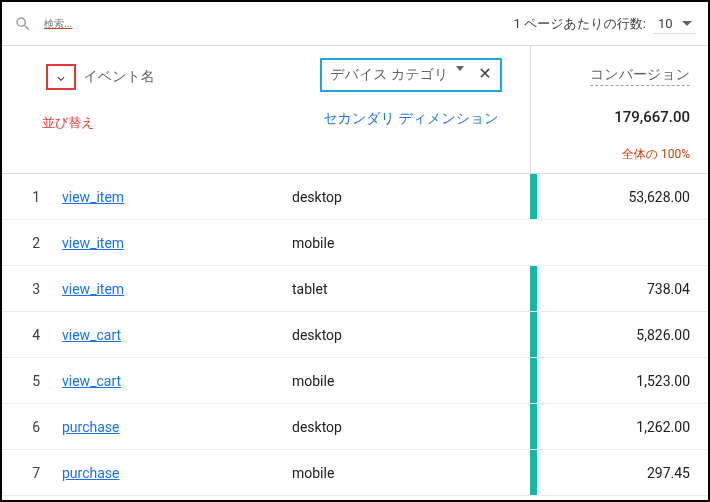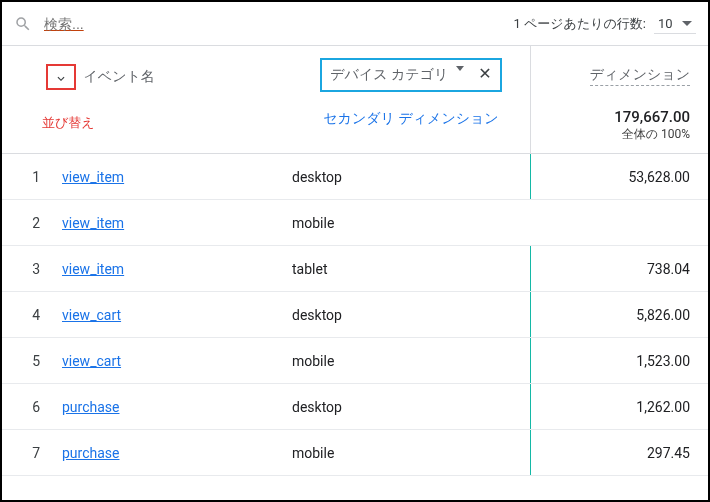--- a/index.html
+++ b/index.html
@@ -23,21 +23,21 @@
   .search-icon {
     width: 18px;
     height: 18px;
     opacity: 0.6;
     margin-right: 12px;
   }
   .search-input {
     flex: 1;
     border: none;
     outline: none;
-    font-size: 14px;
+    font-size: 10px;
     color: #c2410c;
     text-decoration: underline;
   }
   .rows-per-page {
     display: flex;
     align-items: center;
     font-size: 13px;
     color: #3c4043;
   }
   .rows-select {
@@ -136,22 +136,22 @@
     line-height: 1.5;
   }
   .conv-total {
     margin-top: 22px;
     font-size: 15px;
     font-weight: 500;
     color: #202124;
   }
   .conv-pct {
     font-size: 12px;
-    color: #404040;
-    margin-top: 0;
+    color: #c2410c;
+    margin-top: 20px;
   }
   .data-rows { }
   .data-row {
     display: flex;
     align-items: center;
     border-bottom: 1px solid #e8eaed;
     height: 46px;
   }
   .cell-idx {
     width: 60px;
@@ -169,21 +169,21 @@
   }
   .cell-device {
     width: 238px;
     color: #202124;
   }
   .cell-conv {
     flex: 1;
     text-align: right;
     padding-right: 18px;
     color: #202124;
-    border-left: 1px solid #14b8a6;
+    border-left: 7px solid #14b8a6;
     height: 100%;
     display: flex;
     align-items: center;
     justify-content: flex-end;
   }
 </style>
 </head>
 <body>
 
 <div class="search-bar">
@@ -212,21 +212,21 @@
   </div>
   <div class="col-device">
     <div class="device-chip">
       <span>デバイス カテゴリ</span>
       <span class="chip-triangle"></span>
       <span class="chip-close">✕</span>
     </div>
     <div class="secondary-dim">セカンダリ ディメンション</div>
   </div>
   <div class="col-conv">
-    <span class="conv-label">ディメンション</span>
+    <span class="conv-label">コンバージョン</span>
     <div class="conv-total">179,667.00</div>
     <div class="conv-pct">全体の 100%</div>
   </div>
 </div>
 
 <div class="data-rows" id="data-rows">
     <div class="data-row">
       <div class="cell-idx">1</div>
       <div class="cell-event"><a>view_item</a></div>
       <div class="cell-device">desktop</div>

